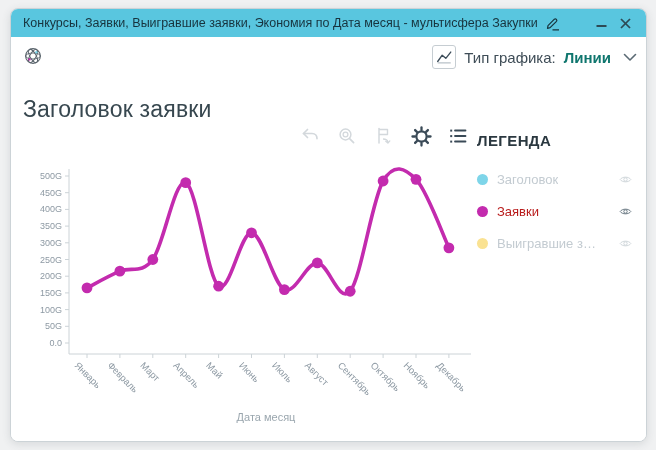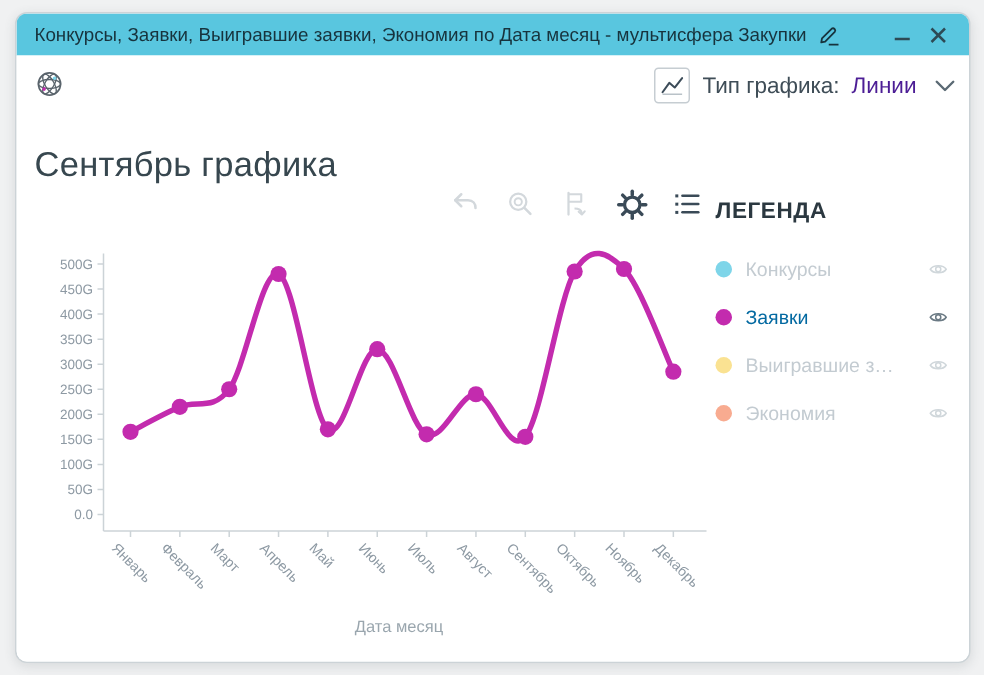--- a/index.html
+++ b/index.html
@@ -20,38 +20,38 @@
 
   
   .content{position:relative;width:100%;height:406px;background:#fff;}
 
   .globe-btn{position:absolute;left:12px;top:9px;width:20px;height:20px;}
 
   .type-control{position:absolute;right:9px;top:8px;display:flex;align-items:center;gap:8px;
     font-size:15px;color:#3f4d57;}
   .type-icon{width:24px;height:24px;display:flex;align-items:center;justify-content:center;
     border:1px solid #c6cdd2;border-radius:3px;}
-  .type-value{font-weight:normal;color:#4c1d95;}
+  .type-value{font-weight:bold;color:#0f766e;}
   .type-chevron{display:flex;align-items:center;margin-left:4px;}
 
   h1.chart-heading{position:absolute;left:12px;top:44px;font-size:23px;font-weight:400;
     color:#37474f;letter-spacing:.2px;}
 
   .toolbar{position:absolute;left:288px;top:88px;display:flex;align-items:center;gap:15px;}
   .tool-btn{width:22px;height:22px;display:flex;align-items:center;justify-content:center;}
 
   #chart-svg{position:absolute;left:0;top:118px;}
 
   
   .legend{position:absolute;left:466px;top:95px;width:156px;}
   .legend-title{font-size:15px;font-weight:bold;color:#2b3840;letter-spacing:.4px;margin-bottom:14px;}
   .legend-item{display:flex;align-items:center;height:32px;gap:9px;}
   .legend-dot{width:11px;height:11px;border-radius:50%;flex:0 0 auto;}
   .legend-label{font-size:13px;white-space:nowrap;overflow:hidden;text-overflow:ellipsis;max-width:100px;}
-  .legend-label.on{color:#0369a1;}
+  .legend-label.on{color:#b91c1c;}
   .legend-label.off{color:#c3cbd1;}
   .eye-btn{margin-left:auto;display:flex;align-items:center;justify-content:center;width:16px;height:16px;}
 </style>
 </head>
 <body>
 
 <div class="stage">
   <div class="window">
 
     <div class="titlebar">
@@ -98,21 +98,21 @@
         </span>
         <span>Тип графика:</span>
         <span class="type-value">Линии</span>
         <span class="type-chevron">
           <svg width="14" height="9" viewBox="0 0 14 9">
             <polyline points="1.5,1.5 7,7 12.5,1.5" fill="none" stroke="#5b6a74" stroke-width="1.6" stroke-linecap="round" stroke-linejoin="round"></polyline>
           </svg>
         </span>
       </div>
 
-      <h1 class="chart-heading">Сентябрь графика</h1>
+      <h1 class="chart-heading">Заголовок заявки</h1>
 
       <div class="toolbar">
         <button class="tool-btn">
           <svg width="20" height="20" viewBox="0 0 20 20">
             <polyline points="7.5,3.5 3.5,7.5 7.5,11.5" fill="none" stroke="#d3d8dc" stroke-width="1.7" stroke-linecap="round" stroke-linejoin="round"></polyline>
             <path d="M3.5 7.5 H12 C15.4 7.5 17 10 17 12.6" fill="none" stroke="#d3d8dc" stroke-width="1.7" stroke-linecap="round"></path>
           </svg>
         </button>
         <button class="tool-btn">
           <svg width="20" height="20" viewBox="0 0 20 20">
@@ -221,21 +221,21 @@
           <circle cx="372.09999999999997" cy="26.00999999999999" r="5.4" fill="#c32bae"></circle>
           <circle cx="405" cy="24.340000000000003" r="5.4" fill="#c32bae"></circle>
           <circle cx="437.9" cy="92.81" r="5.4" fill="#c32bae"></circle>
         </svg>
 
       <div class="legend">
         <div class="legend-title">ЛЕГЕНДА</div>
         <div id="legend-items">
             <div class="legend-item">
               <span class="legend-dot" style="background: rgb(126, 213, 233);"></span>
-              <span class="legend-label off">Конкурсы</span>
+              <span class="legend-label off">Заголовок</span>
               <button class="eye-btn">
                 <svg width="13" height="13" viewBox="0 0 13 13">
                   <path d="M1.2 6.5 C3.1 3.4 9.9 3.4 11.8 6.5 C9.9 9.6 3.1 9.6 1.2 6.5 Z" fill="none" stroke="#d0d7db" stroke-width="1"></path>
                   <circle cx="6.5" cy="6.5" r="1.7" fill="none" stroke="#d0d7db" stroke-width="1"></circle>
                 </svg>
               </button>
             </div>
             <div class="legend-item">
               <span class="legend-dot" style="background: rgb(195, 43, 174);"></span>
               <span class="legend-label on">Заявки</span>
@@ -249,28 +249,18 @@
             <div class="legend-item">
               <span class="legend-dot" style="background: rgb(250, 226, 146);"></span>
               <span class="legend-label off">Выигравшие заявки</span>
               <button class="eye-btn">
                 <svg width="13" height="13" viewBox="0 0 13 13">
                   <path d="M1.2 6.5 C3.1 3.4 9.9 3.4 11.8 6.5 C9.9 9.6 3.1 9.6 1.2 6.5 Z" fill="none" stroke="#d0d7db" stroke-width="1"></path>
                   <circle cx="6.5" cy="6.5" r="1.7" fill="none" stroke="#d0d7db" stroke-width="1"></circle>
                 </svg>
               </button>
             </div>
-            <div class="legend-item">
-              <span class="legend-dot" style="background: rgb(248, 171, 144);"></span>
-              <span class="legend-label off">Экономия</span>
-              <button class="eye-btn">
-                <svg width="13" height="13" viewBox="0 0 13 13">
-                  <path d="M1.2 6.5 C3.1 3.4 9.9 3.4 11.8 6.5 C9.9 9.6 3.1 9.6 1.2 6.5 Z" fill="none" stroke="#d0d7db" stroke-width="1"></path>
-                  <circle cx="6.5" cy="6.5" r="1.7" fill="none" stroke="#d0d7db" stroke-width="1"></circle>
-                </svg>
-              </button>
-            </div>
           </div>
       </div>
 
     </div>
   </div>
 </div>
 
 </body></html>

